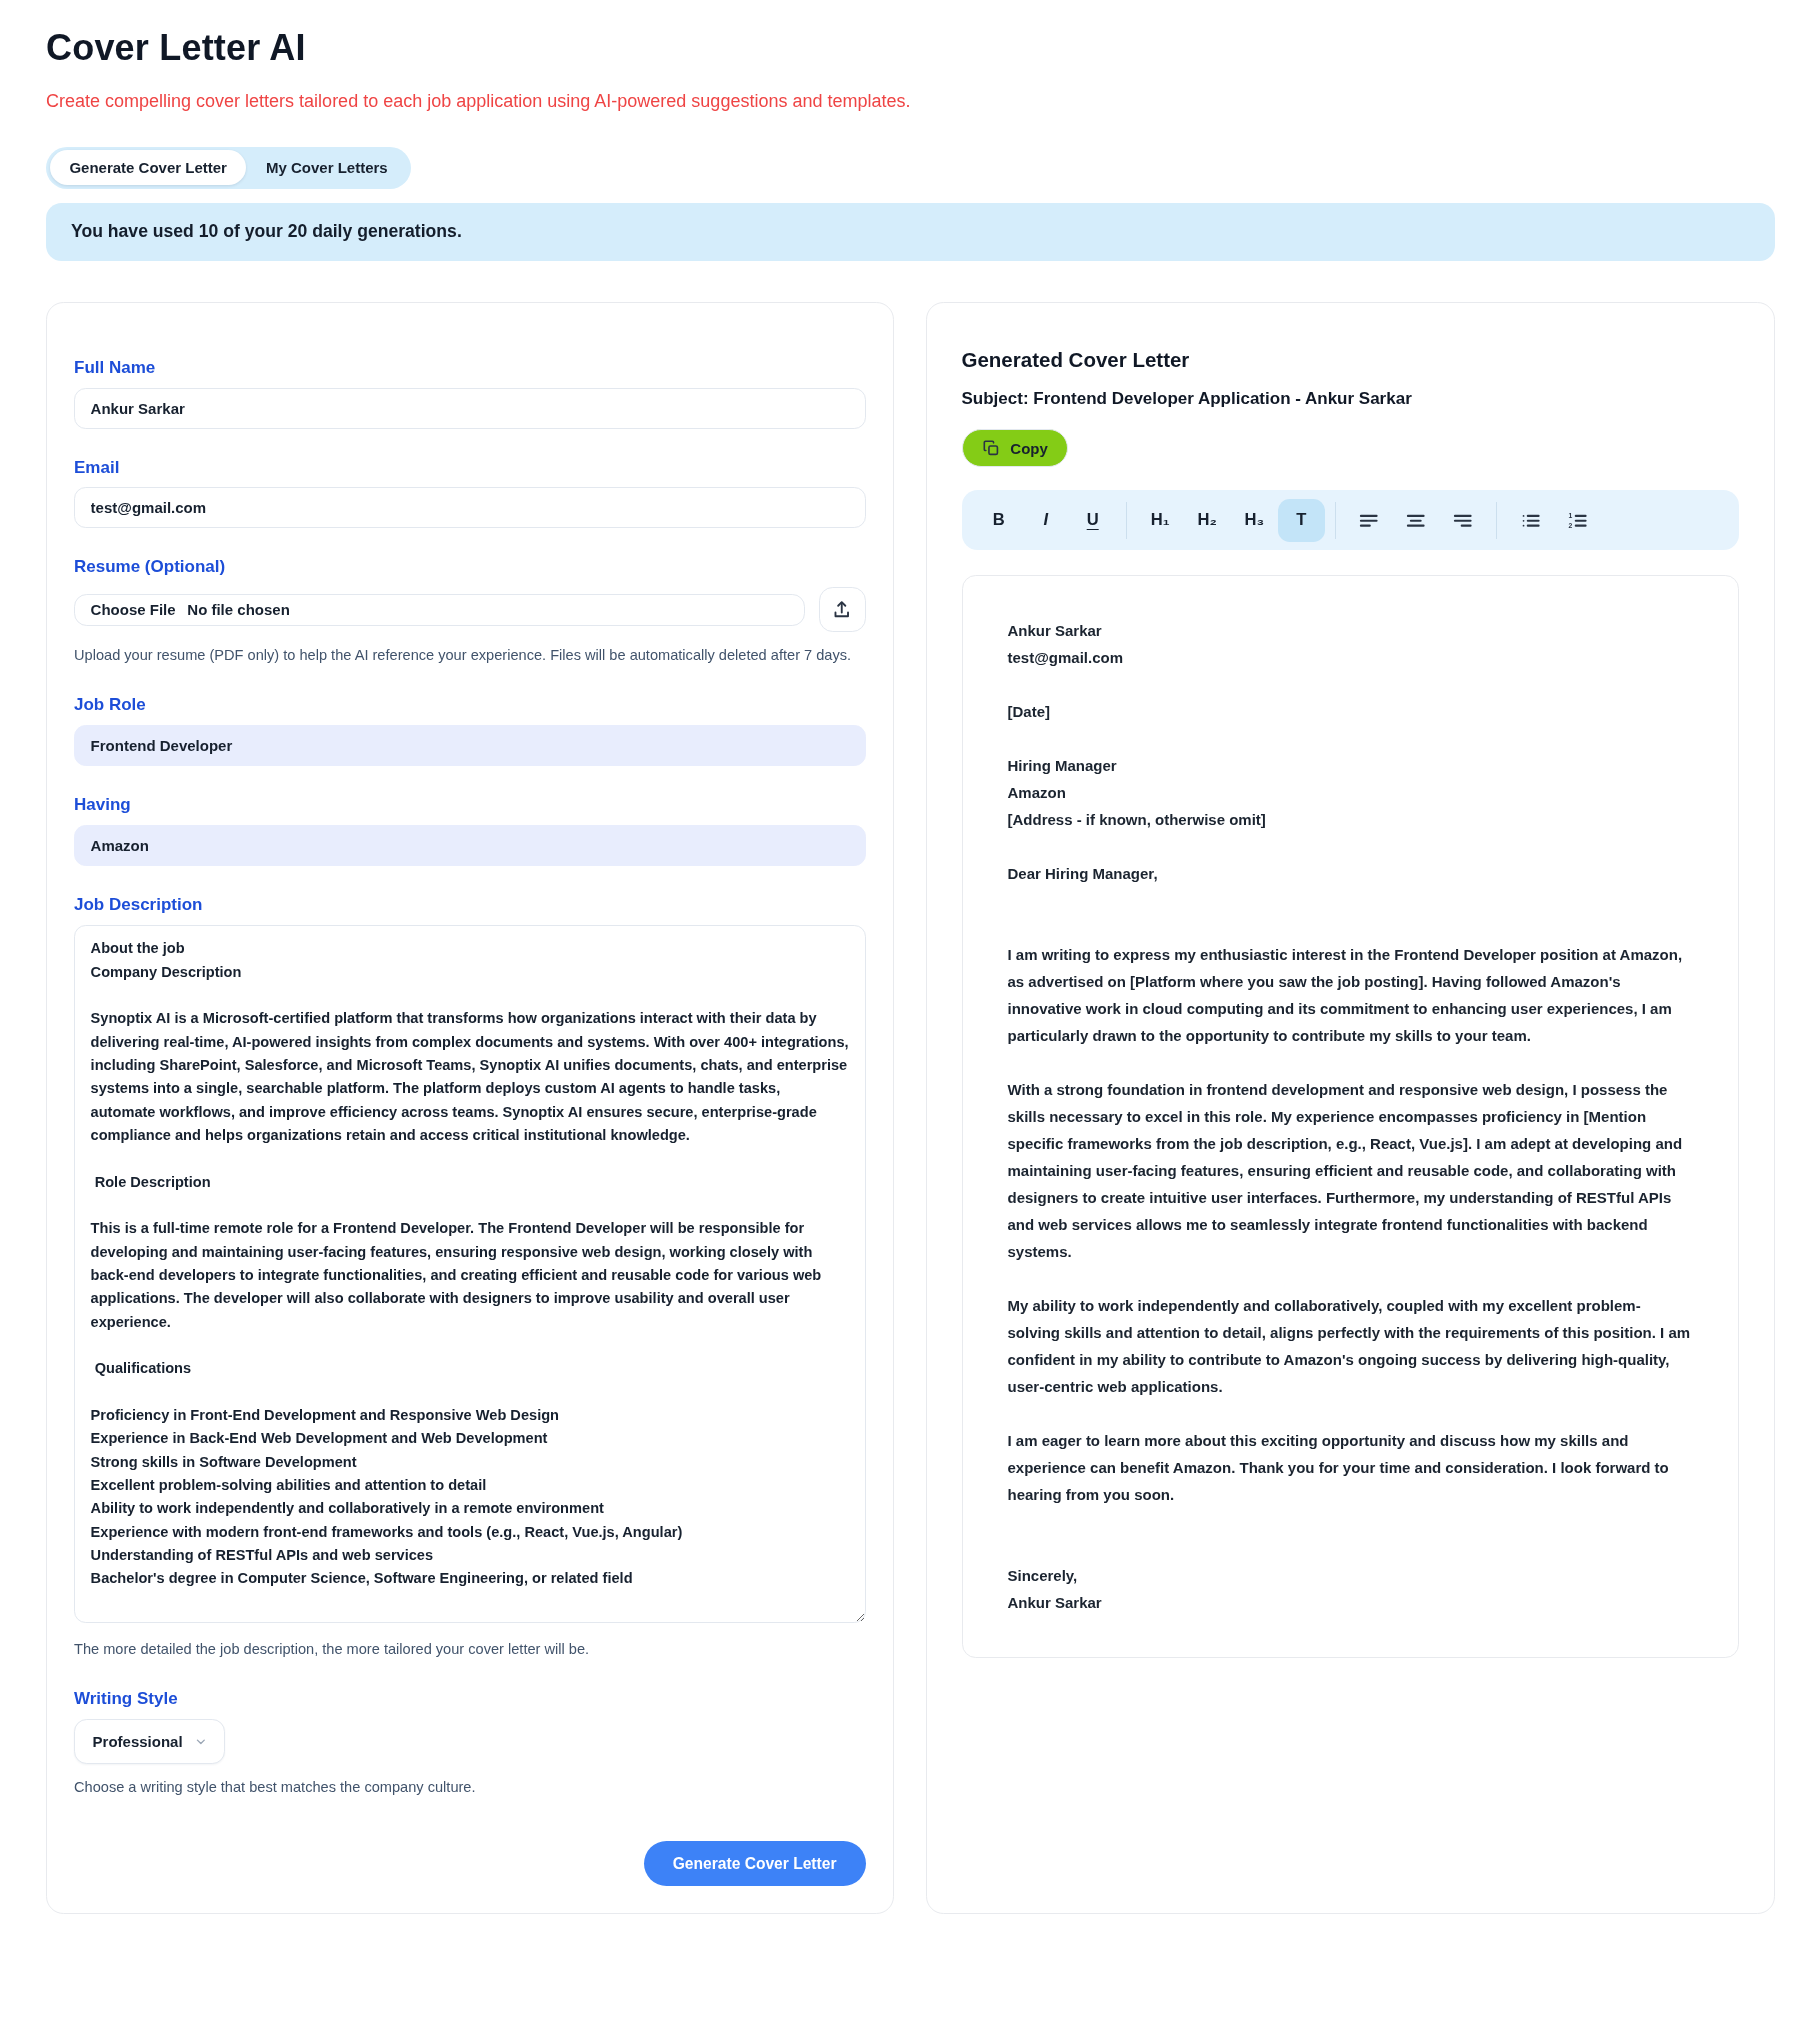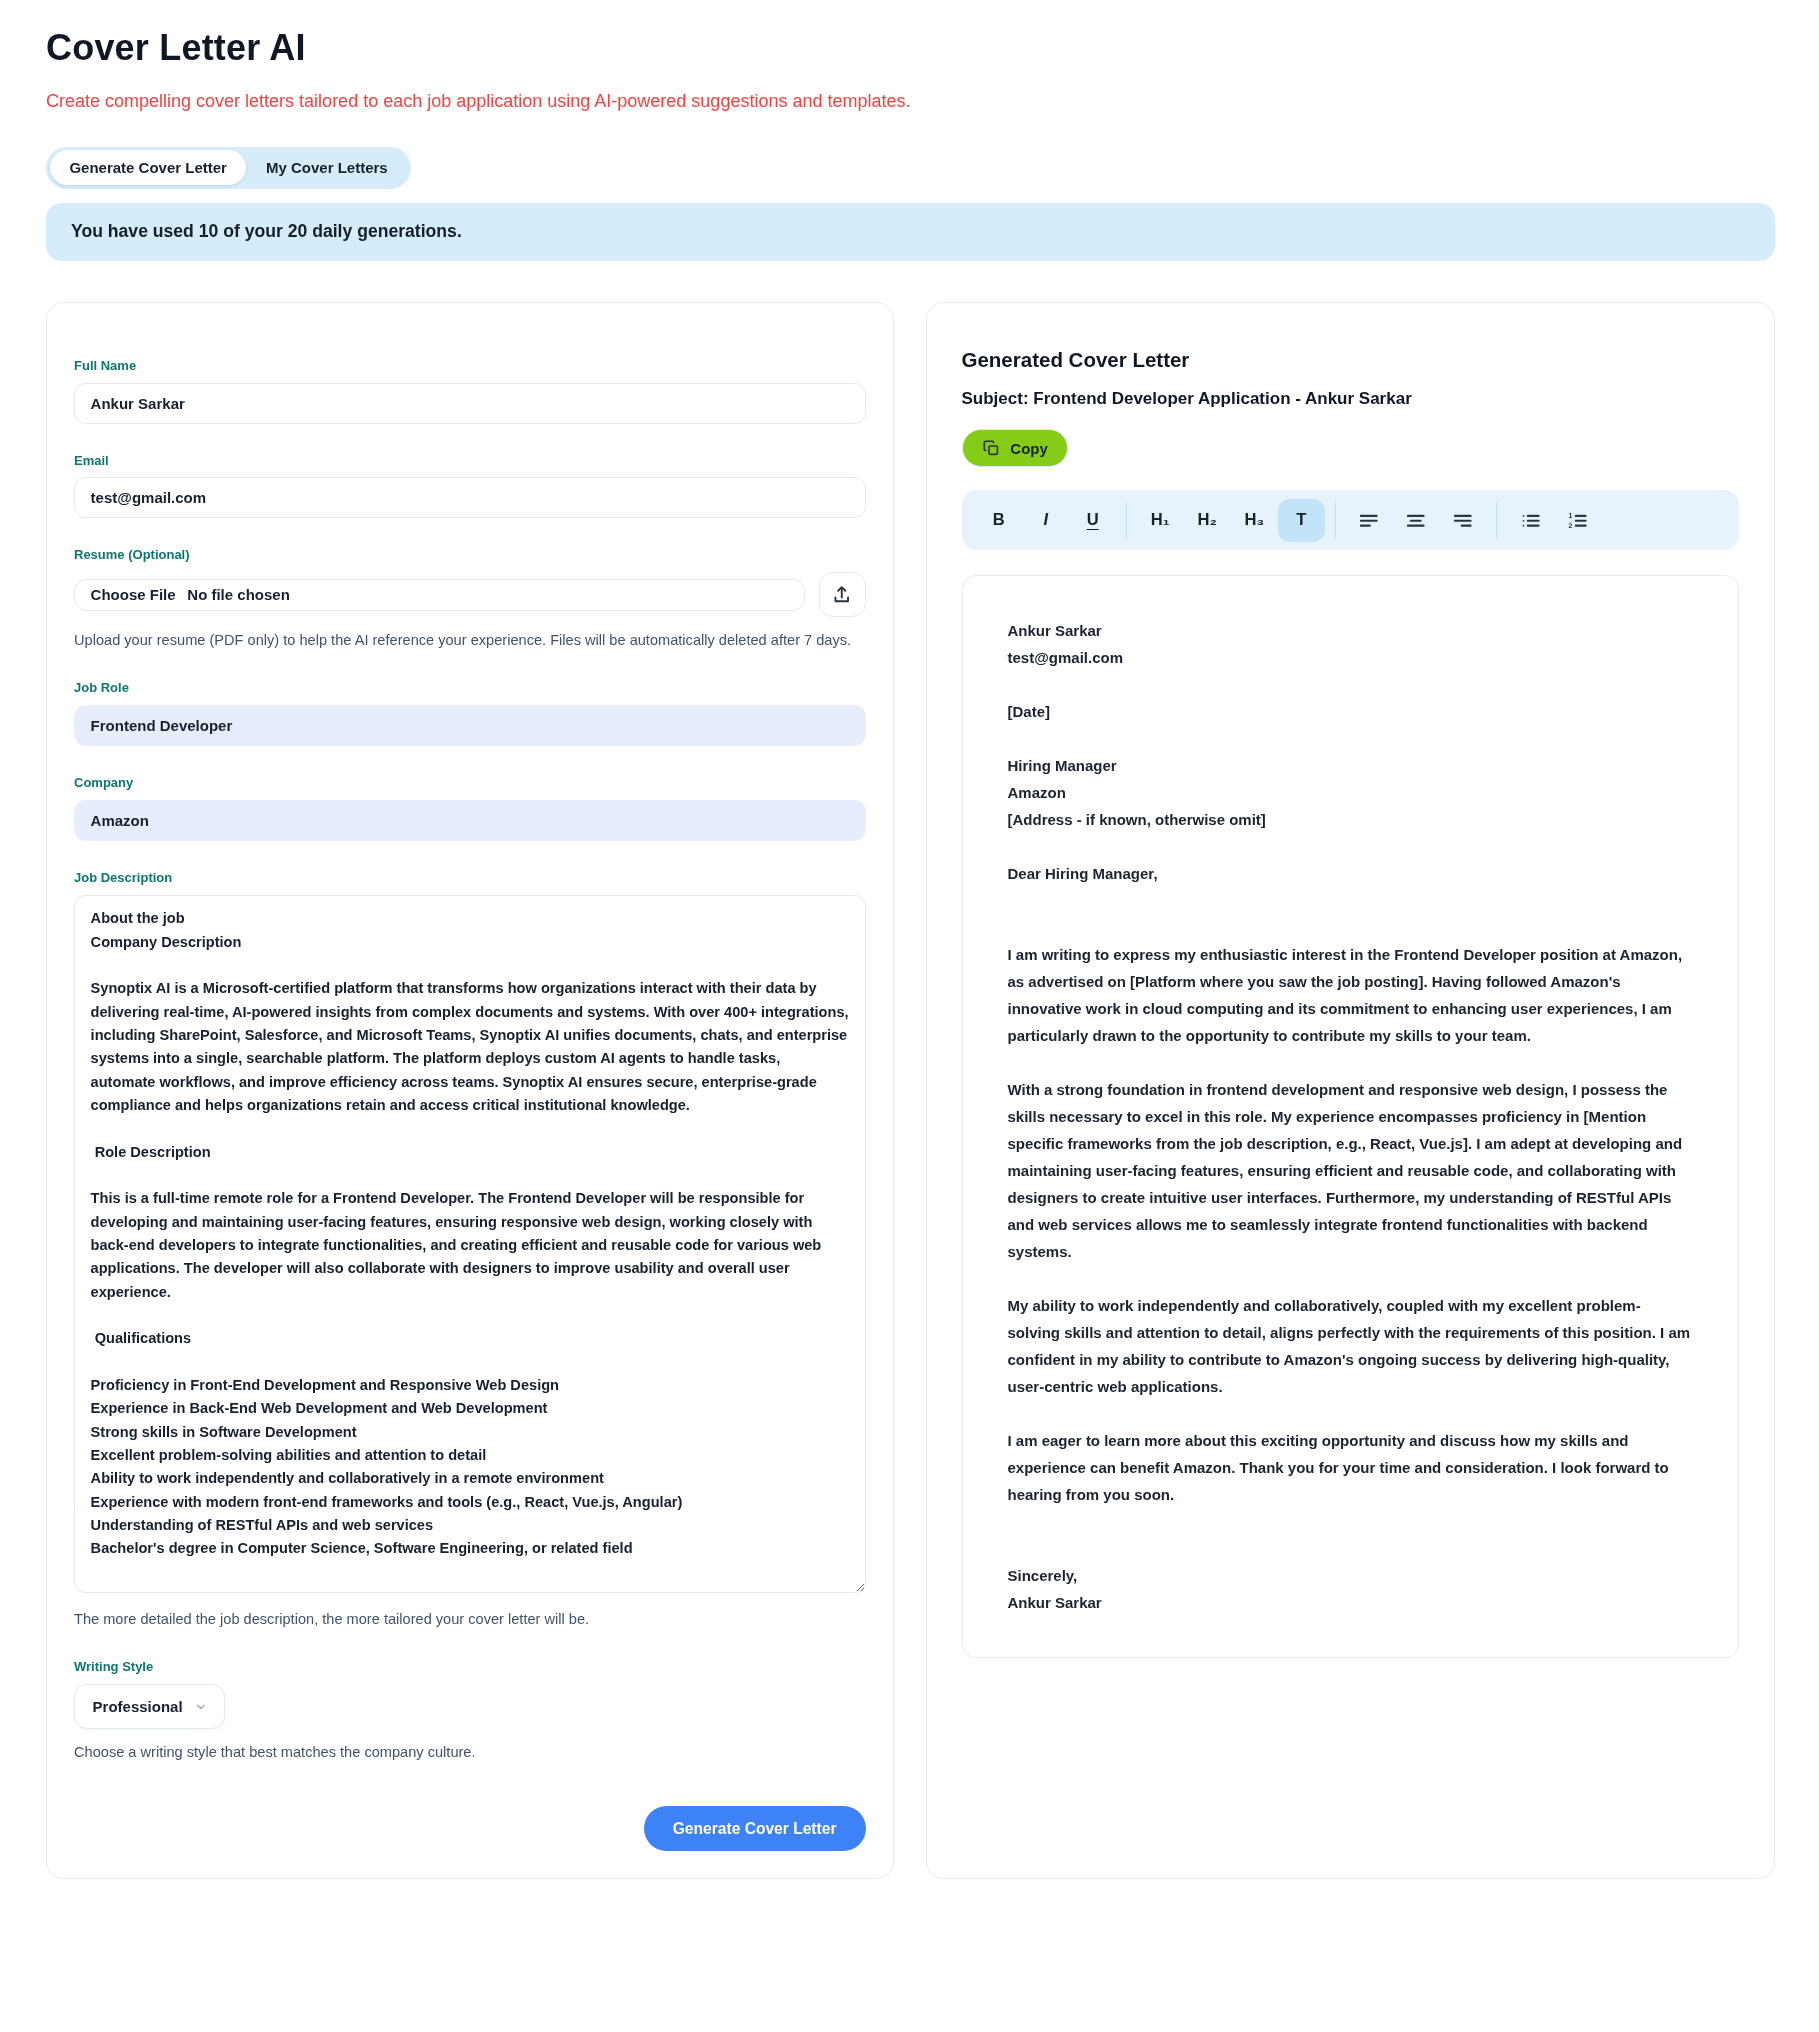--- a/index.html
+++ b/index.html
@@ -20,21 +20,21 @@
   .banner { margin-top: 14px; background: #d5edfb; border-radius: 15.6px; padding: 18.5px 25px; font-size: 17.6px; font-weight: 600; color: #141e2c; }
 
   
   .columns { display: flex; gap: 32px; margin-top: 41px; align-items: stretch; }
   .card { border: 1px solid #e8eaee; border-radius: 17.6px; background: #fff; }
   .card-left  { width: 848px; padding: 55px 27px 27px 27px; }
   .card-right { width: 850px; padding: 45px 35px 35px 35px; }
 
   
   .field { margin-bottom: 29px; }
-  .label { display: block; font-size: 13px; font-weight: 700; color: #0f766e; margin-bottom: 9.8px; }
+  .label { display: block; font-size: 17px; font-weight: 700; color: #1d4ed8; margin-bottom: 9.8px; }
   .input { width: 100%; height: 41px; border: 1px solid #e3e8ef; border-radius: 11.7px; padding: 0 15.6px;
            font-family: inherit; font-size: 15px; font-weight: 600; color: #17212f; background: #fff; outline: none; }
   .input.filled-blue { background: #e8edfd; border-color: #e8edfd; }
   textarea.input { padding: 11.7px 15.6px; resize: both; line-height: 1.6; }
   .bio-area { height: 80px; }
   .bio-area::placeholder { color: #41536b; font-weight: 500; opacity: 1; }
   .jd-area { height: 698px; line-height: 1.66; font-weight: 600; font-size: 14.6px; }
   .helper { margin-top: 12.7px; font-size: 14.6px; font-weight: 500; color: #41536b; line-height: 1.45; }
 
   .file-row { display: flex; gap: 13.7px; align-items: center; }
@@ -124,21 +124,21 @@
         </div>
         <div class="helper">Upload your resume (PDF only) to help the AI reference your experience. Files will be automatically deleted after 7 days.</div>
       </div>
 
       <div class="field">
         <label class="label">Job Role</label>
         <input class="input filled-blue" type="text" value="Frontend Developer" style="">
       </div>
 
       <div class="field">
-        <label class="label">Company</label>
+        <label class="label">Having</label>
         <input class="input filled-blue" type="text" value="Amazon" style="">
       </div>
 
       <div class="field">
         <label class="label">Job Description</label>
         <textarea class="input jd-area" style="">About the job
 Company Description
 
 Synoptix AI is a Microsoft-certified platform that transforms how organizations interact with their data by delivering real-time, AI-powered insights from complex documents and systems. With over 400+ integrations, including SharePoint, Salesforce, and Microsoft Teams, Synoptix AI unifies documents, chats, and enterprise systems into a single, searchable platform. The platform deploys custom AI agents to handle tasks, automate workflows, and improve efficiency across teams. Synoptix AI ensures secure, enterprise-grade compliance and helps organizations retain and access critical institutional knowledge.
 

